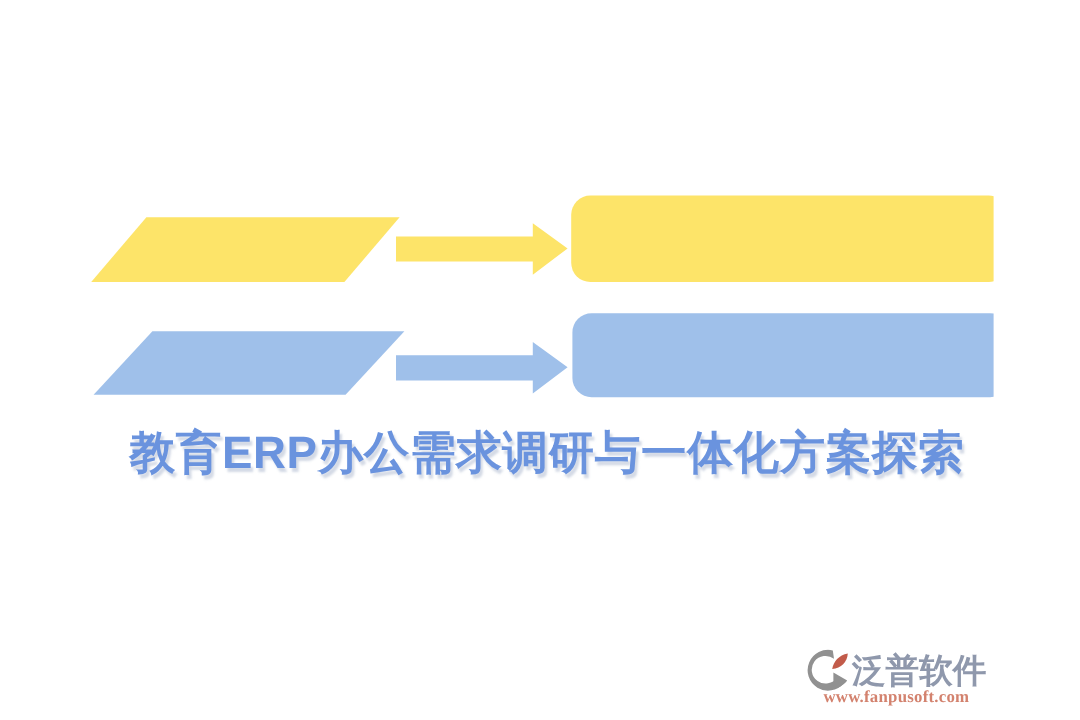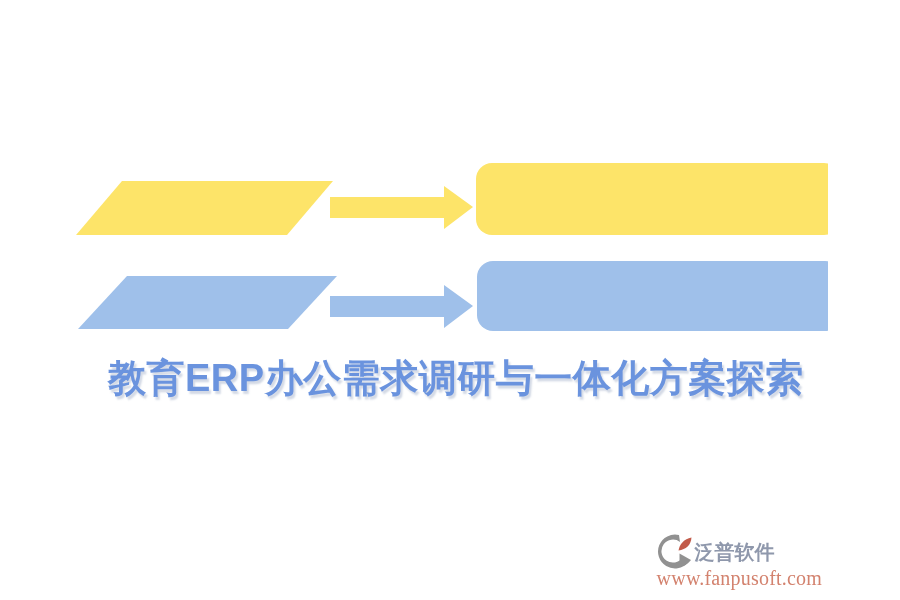--- a/index.html
+++ b/index.html
@@ -33,32 +33,32 @@
     right: 6px;
     bottom: 10px;
   }
   .logo-top {
     display: flex;
     align-items: center;
     gap: 2px;
   }
   .logo-icon { flex: 0 0 auto; }
   .logo-name {
-    font-size: 20px;
+    font-size: 28px;
     font-weight: bold;
     color: #8F98AC;
     line-height: 1.1;
     white-space: nowrap;
   }
   .logo-url {
     font-family: "Liberation Serif", serif;
-    font-size: 20px;
-    font-weight: normal;
+    font-size: 14px;
+    font-weight: bold;
     color: #D3826E;
-    text-align: left;
+    text-align: center;
     margin-top: -3px;
     letter-spacing: 0.2px;
     white-space: nowrap;
   }
 </style>
 </head>
 <body>
 
 <div class="canvas">
 

